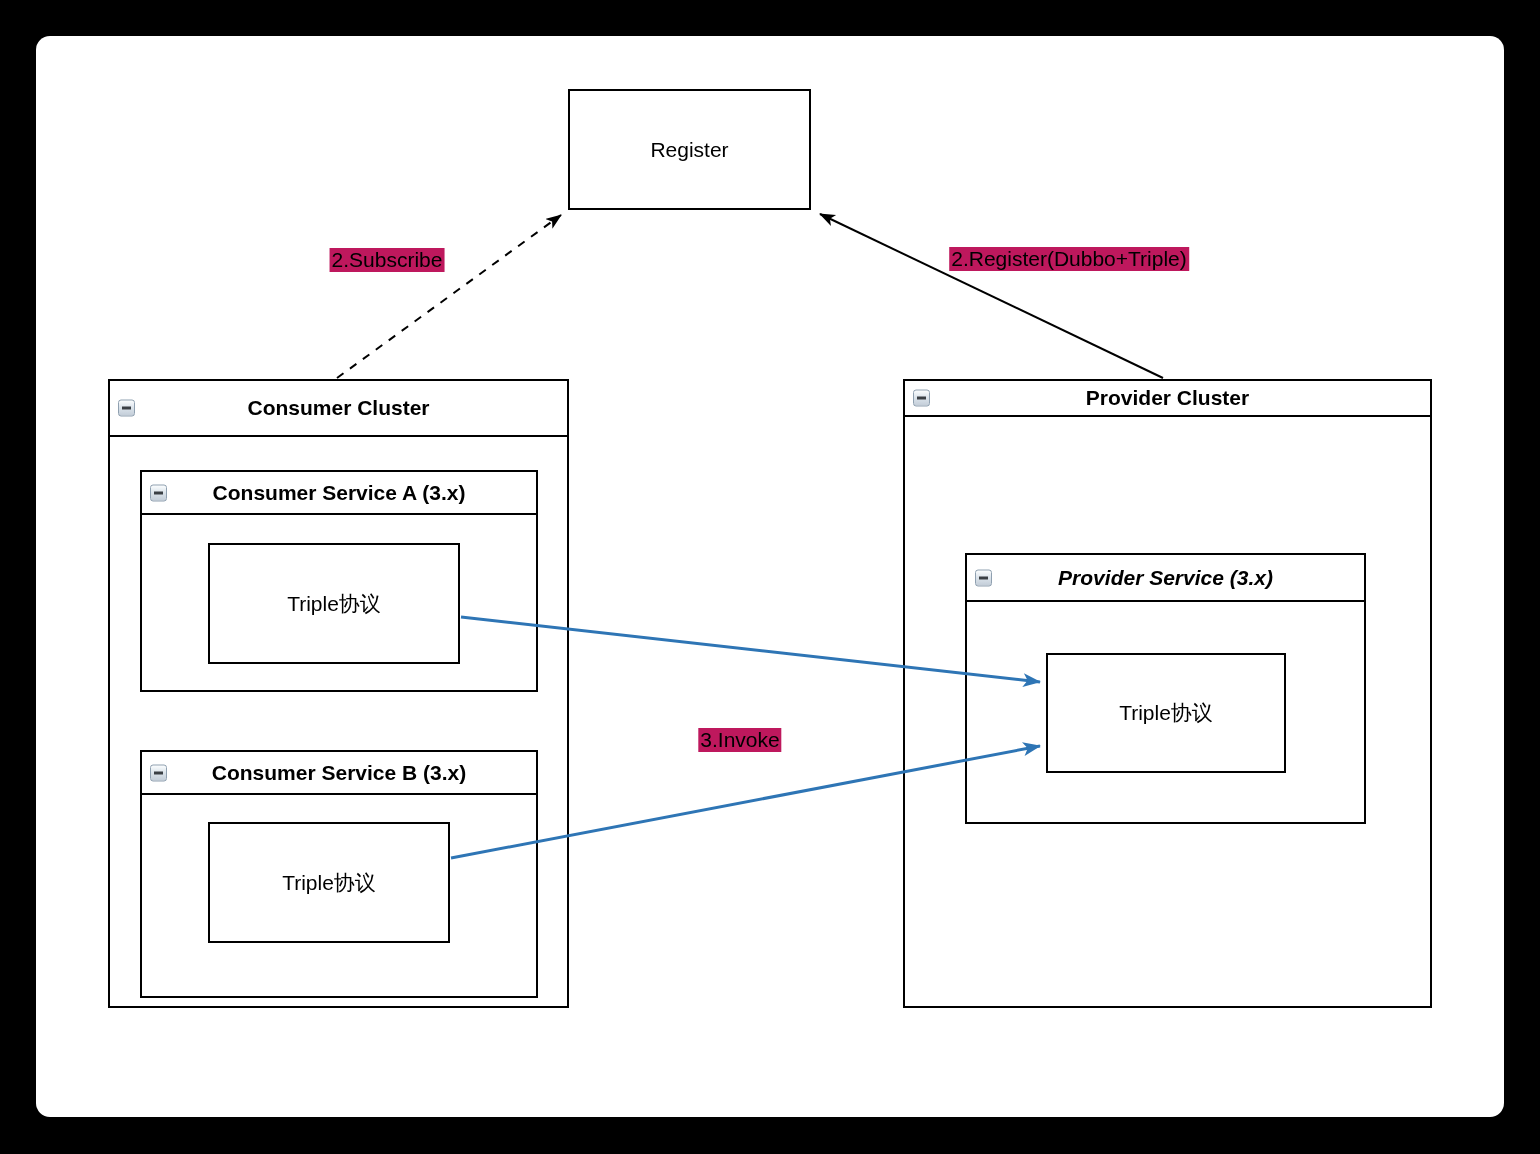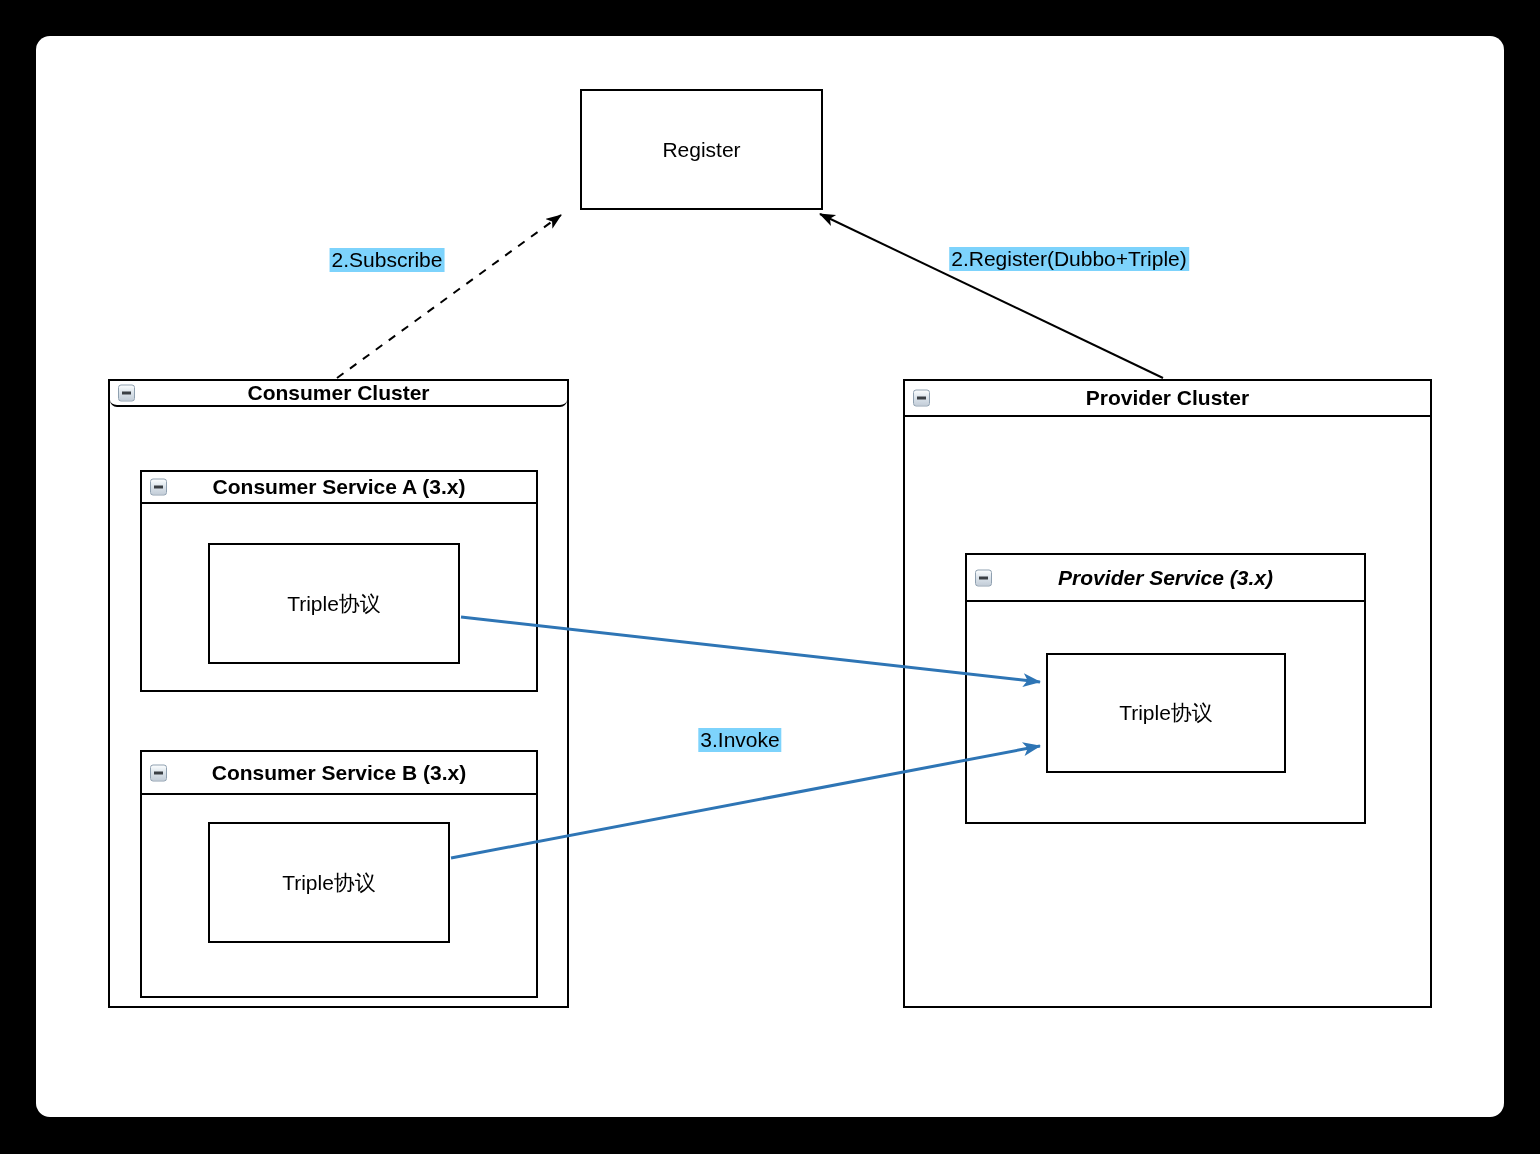--- a/index.html
+++ b/index.html
@@ -31,43 +31,43 @@
   .collapse-btn{
     position:absolute;left:8px;top:50%;transform:translateY(-50%);
     width:17px;height:17px;box-sizing:border-box;
     border:1px solid #8fa0b0;border-radius:3px;
     background:linear-gradient(#fbfdfe 0%,#dde5ec 45%,#c3cdd8 100%);
     display:flex;align-items:center;justify-content:center;
   }
   .collapse-btn::after{content:"";width:9px;height:3px;background:#3a3f44;}
   .edge-label{
     position:absolute;transform:translate(-50%,-50%);
-    font-size:21px;white-space:nowrap;background:#7dd3fc;padding:0 2px;
+    font-size:21px;white-space:nowrap;background:#be185d;padding:0 2px;
   }
   svg.edges{position:absolute;left:0;top:0;pointer-events:none;}
 </style>
 </head>
 <body>
 
 <div class="card"></div>
 <div class="stage">
 
-  <div class="plain-node" style="left:568px;top:89px;width:243px;height:121px;margin-left:12px;">
+  <div class="plain-node" style="left:568px;top:89px;width:243px;height:121px;">
     <span>Register</span>
   </div>
 
   <div class="node" style="left:108px;top:379px;width:461px;height:629px;">
-    <div class="node-header" style="height:26px;border-radius:7px;">
+    <div class="node-header" style="height:56px;">
       <span class="collapse-btn"></span>
       <span>Consumer Cluster</span>
     </div>
   </div>
 
   <div class="node" style="left:140px;top:470px;width:398px;height:222px;">
-    <div class="node-header" style="height:32px;">
+    <div class="node-header" style="height:43px;">
       <span class="collapse-btn"></span>
       <span>Consumer Service A (3.x)</span>
     </div>
   </div>
   <div class="plain-node" style="left:208px;top:543px;width:252px;height:121px;">
     <span>Triple协议</span>
   </div>
 
   <div class="node" style="left:140px;top:750px;width:398px;height:248px;">
     <div class="node-header" style="height:43px;">

